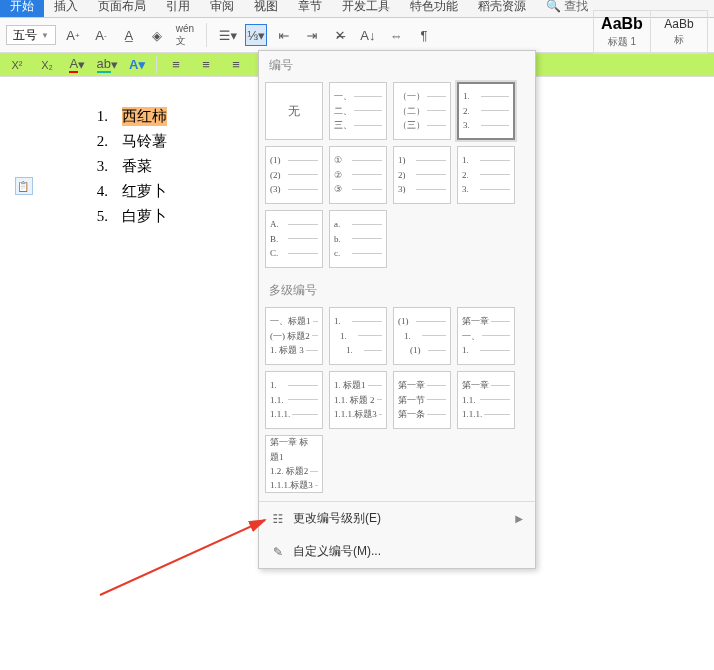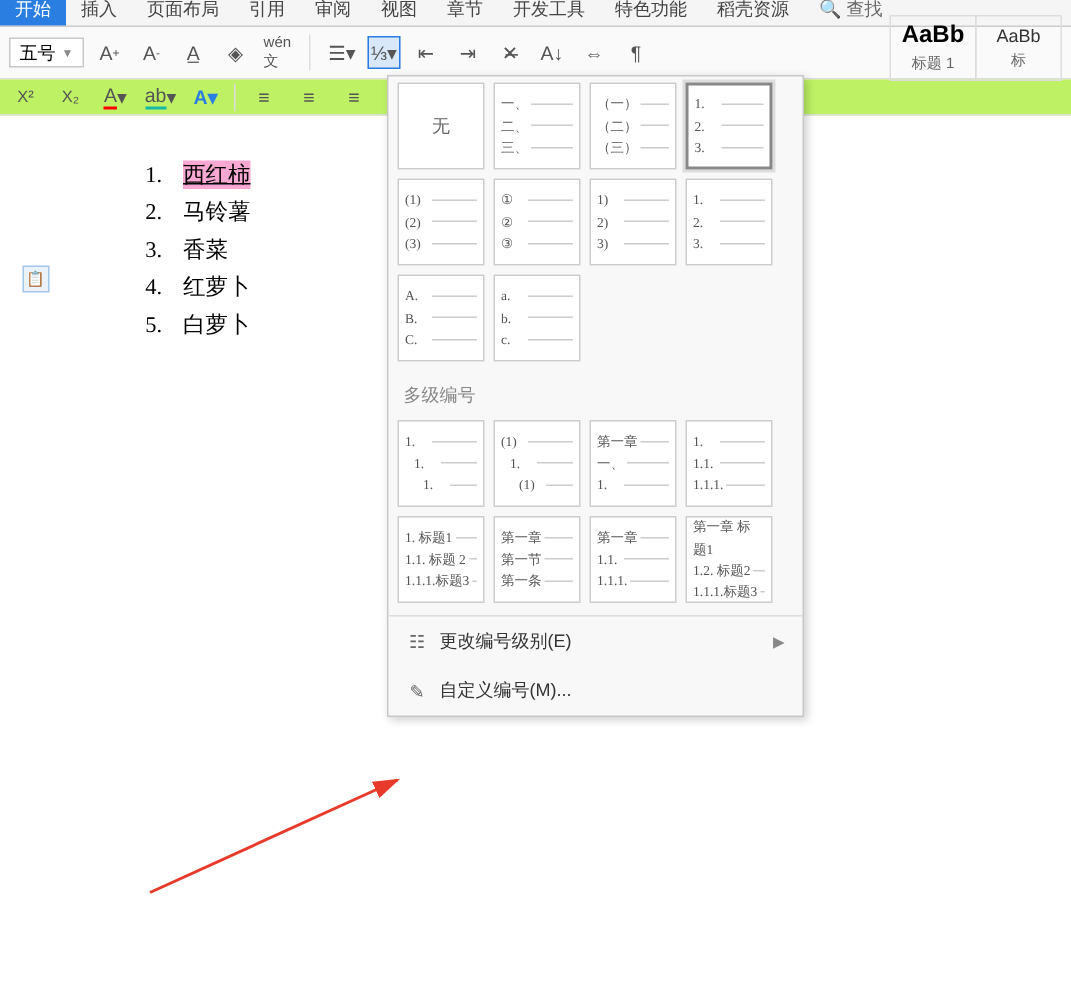--- a/index.html
+++ b/index.html
@@ -18,21 +18,21 @@
   .style-item .preview { font-size: 12px; color: #333; }
   .style-item .preview.big { font-size: 16px; font-weight: bold; color: #000; }
   .style-item .label { font-size: 10px; color: #666; margin-top: 2px; }
   .subtoolbar { display: flex; align-items: center; height: 24px; border-bottom: 1px solid #ddd; padding: 0 6px; gap: 8px; background: #bef264; }
   .subtoolbar .sep { width: 1px; height: 18px; background: #ddd; }
   .document { position: relative; padding: 30px 0 0 80px; }
   .doc-list { list-style: none; }
   .doc-list li { display: flex; align-items: baseline; margin-bottom: 6px; font-family: SimSun, serif; font-size: 15px; }
   .doc-list .num { width: 28px; text-align: right; margin-right: 14px; }
   .doc-list .txt { }
-  .doc-list li.selected .txt { background: #f9a8d4; text-decoration: underline; }
+  .doc-list li.selected .txt { background: #fdba74; }
   .paste-icon { position: absolute; left: 15px; top: 100px; width: 18px; height: 18px; background: #eaf3fb; border: 1px solid #a8c7e6; display:flex; align-items:center; justify-content:center; font-size:10px;}
   
   .dropdown { position: absolute; left: 258px; top: 50px; width: 278px; background: #f8f8f8; border: 1px solid #c8c8c8; box-shadow: 2px 2px 6px rgba(0,0,0,0.2); }
   .dd-section-title { font-size: 12px; color: #888; padding: 6px 10px 4px; }
   .dd-grid { display: flex; flex-wrap: wrap; padding: 4px 6px 8px; gap: 6px; }
   .dd-item { width: 58px; height: 58px; border: 1px solid #ccc; background: #fff; display: flex; flex-direction: column; justify-content: center; padding: 4px; font-size: 9px; color: #888; cursor: pointer; font-family: SimSun, serif; }
   .dd-item.none { align-items: center; justify-content: center; color: #666; font-size: 12px; font-family: "Microsoft YaHei"; }
   .dd-item.selected { border: 2px solid #888; box-shadow: 0 0 0 2px #ddd; }
   .dd-item .row { display: flex; align-items: center; gap: 2px; line-height: 1.6; }
   .dd-item .row .lbl { color: #555; min-width: 16px; font-size: 9px;}
@@ -132,20 +132,21 @@
         <span class="txt">红萝卜</span>
       </li>
       <li>
         <span class="num">5.</span>
         <span class="txt">白萝卜</span>
       </li>
     </ol>
 </div>
 
 <div class="dropdown">
+  <div class="dd-section-title">编号</div>
   <div class="dd-grid" id="num-grid">
       <div class="dd-item none">无</div>
       <div class="dd-item">
         <div class="row">
           <span class="lbl">一、</span>
           <span class="line"></span>
         </div>
         <div class="row">
           <span class="lbl">二、</span>
           <span class="line"></span>
@@ -263,20 +264,34 @@
           <span class="line"></span>
         </div>
         <div class="row">
           <span class="lbl">c.</span>
           <span class="line"></span>
         </div>
       </div>
     </div>
   <div class="dd-section-title">多级编号</div>
   <div class="dd-grid dd-multi" id="multi-grid">
+      <div class="dd-item">
+        <div class="row">
+          <span class="lbl">一、标题1</span>
+          <span class="line"></span>
+        </div>
+        <div class="row">
+          <span class="lbl">(一) 标题2</span>
+          <span class="line"></span>
+        </div>
+        <div class="row">
+          <span class="lbl">1. 标题 3</span>
+          <span class="line"></span>
+        </div>
+      </div>
       <div class="dd-item">
         <div class="row ind0">
           <span class="lbl">1.</span>
           <span class="line"></span>
         </div>
         <div class="row ind1">
           <span class="lbl">1.</span>
           <span class="line"></span>
         </div>
         <div class="row ind2">

